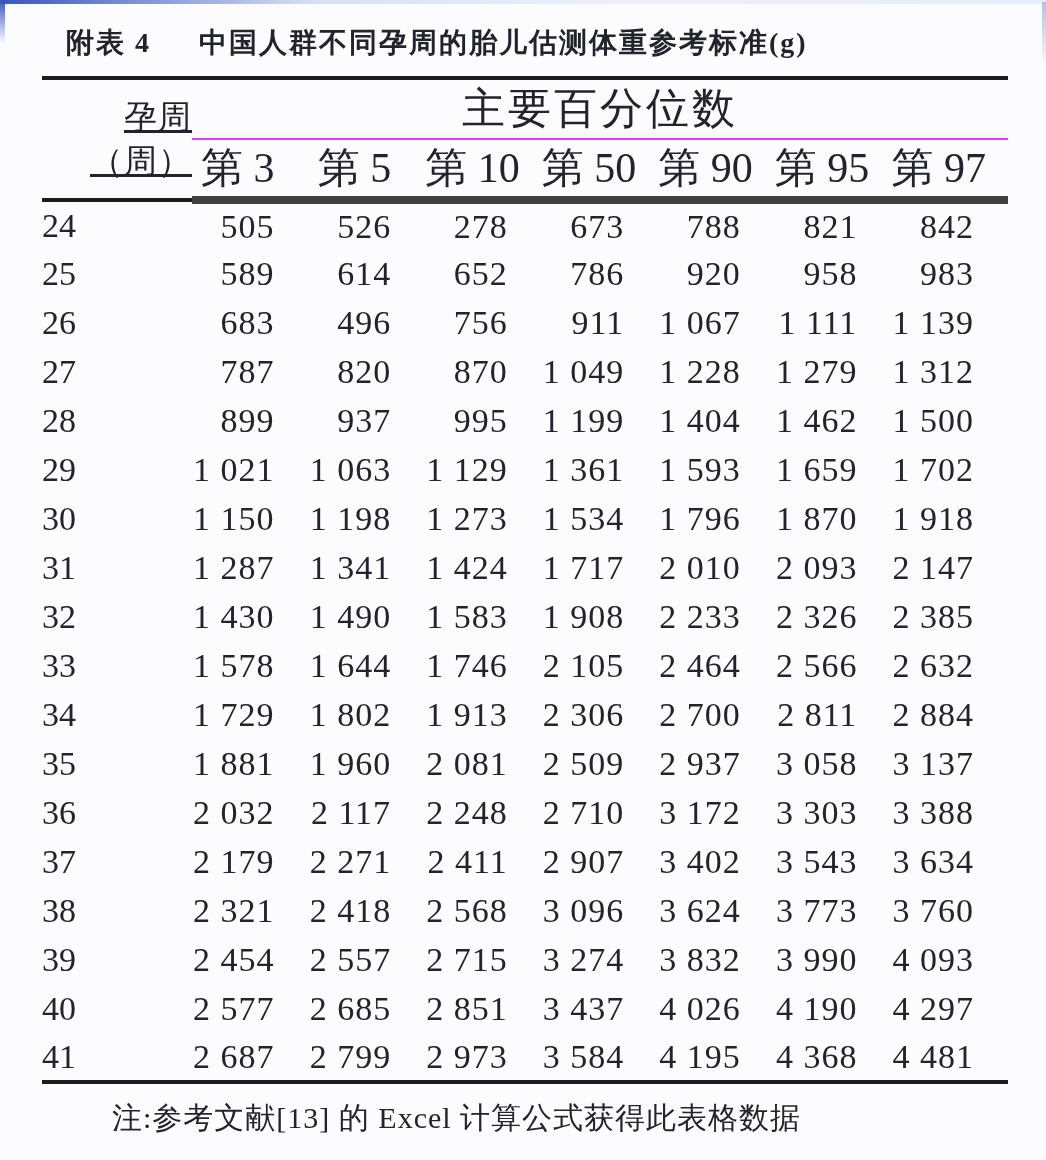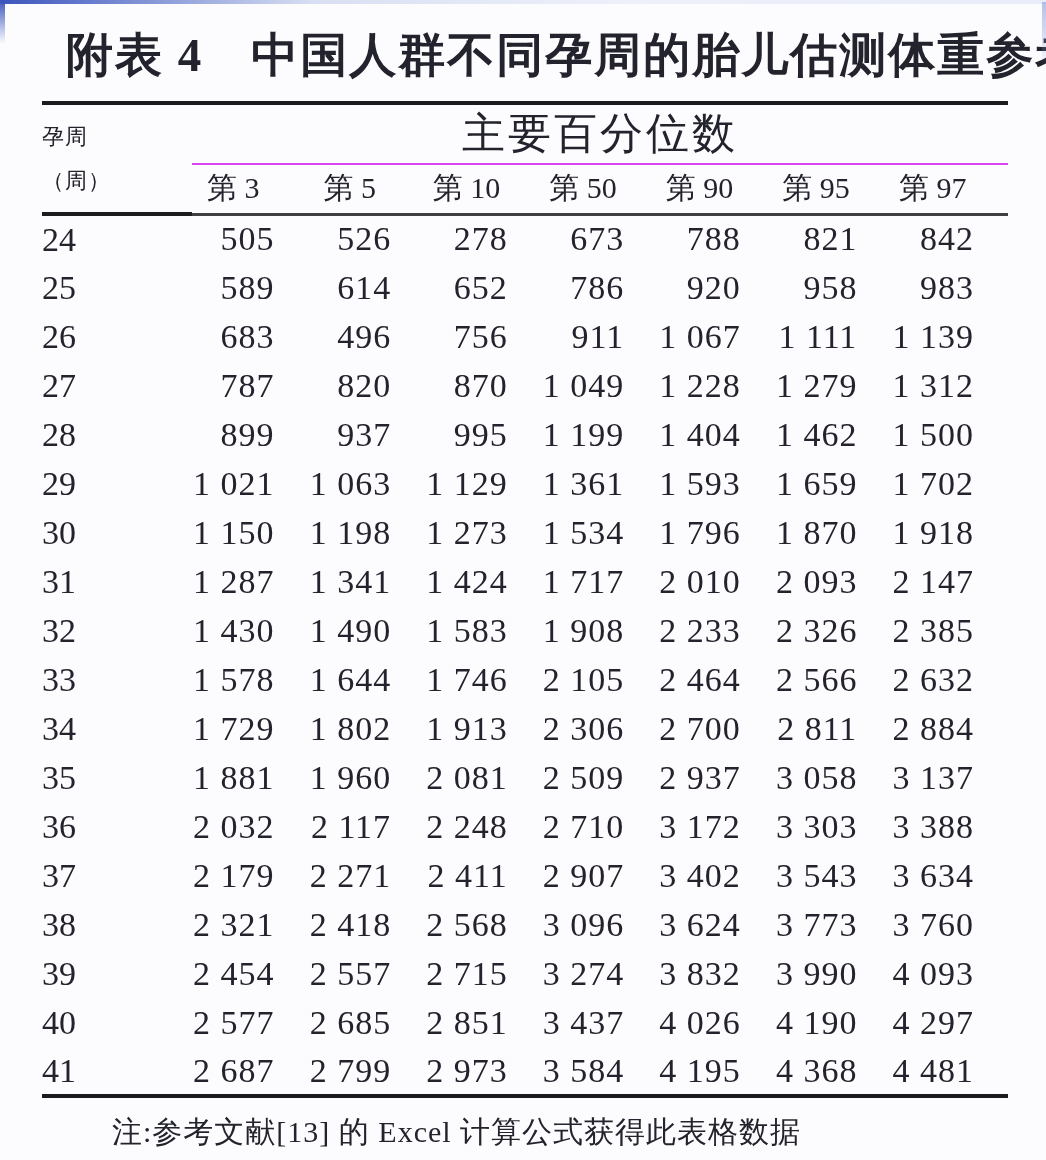--- a/index.html
+++ b/index.html
@@ -27,61 +27,62 @@
     position: absolute; top: 2px; right: 0; width: 4px; height: 62px;
     border-radius: 0 0 0 60px;
     background: linear-gradient(180deg, rgba(120,145,215,0.55) 0%, rgba(140,160,220,0.18) 80%, rgba(140,160,220,0) 100%);
   }
 
   .caption {
     display: flex;
     align-items: center;
     padding: 24px 0 14px 66px;
     font-weight: bold;
-    font-size: 47px;
+    font-size: 28px;
     letter-spacing: 2px;
     white-space: nowrap;
   }
   .caption .tag { margin-right: 48px; }
 
   table.ref-table {
     border-collapse: collapse;
     table-layout: fixed;
     width: 966px;
     margin-left: 42px;
     border-top: 4px solid #1c1c1c;
   }
   th, td { font-weight: normal; }
 
   th.week-th {
     width: 150px;
     vertical-align: middle;
-    text-align: left;
-    font-size: 22px;
+    text-align: right;
+    font-size: 33px;
     letter-spacing: 1px;
     border-bottom: 4px solid #1c1c1c;
     padding: 2px 0;
+    text-decoration: underline;
   }
   th.week-th .week-line { line-height: 44px; }
 
   th.group-th {
     border-bottom: 2px solid #d946ef;
     text-align: center;
     font-size: 43px;
     letter-spacing: 3px;
     height: 48px;
     vertical-align: middle;
   }
   tr.p-row th {
-    text-align: center;
+    text-align: right;
     padding-right: 34px;
-    font-size: 30px;
+    font-size: 42px;
     height: 50px;
     vertical-align: middle;
-    border-bottom: 3px solid #404040;
+    border-bottom: 8px solid #404040;
     white-space: nowrap;
   }
 
   tbody td {
     height: 49px;
     font-size: 34px;
     vertical-align: middle;
     white-space: nowrap;
   }
   tbody td.week { text-align: left; }

